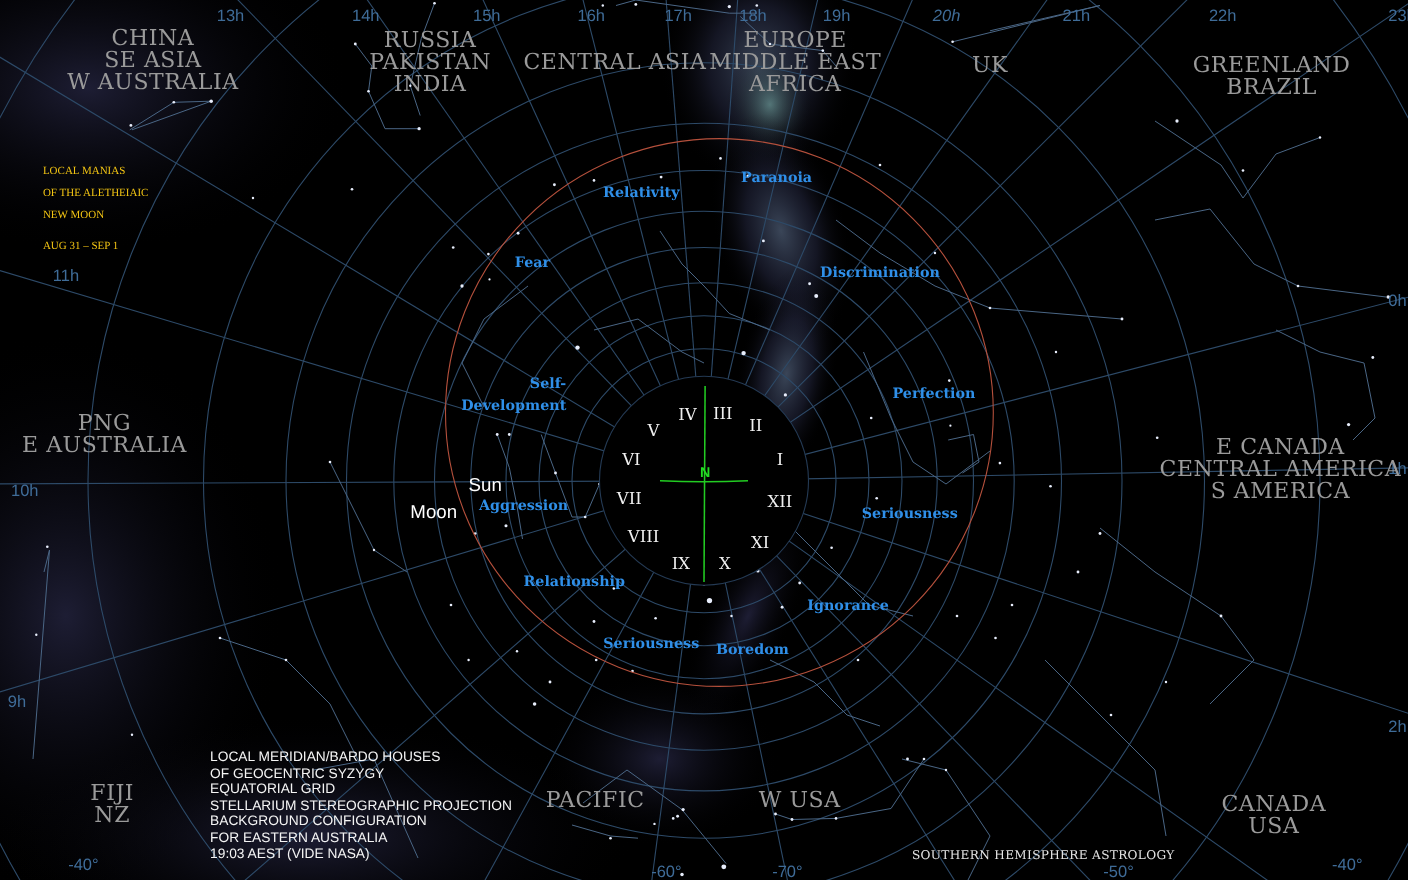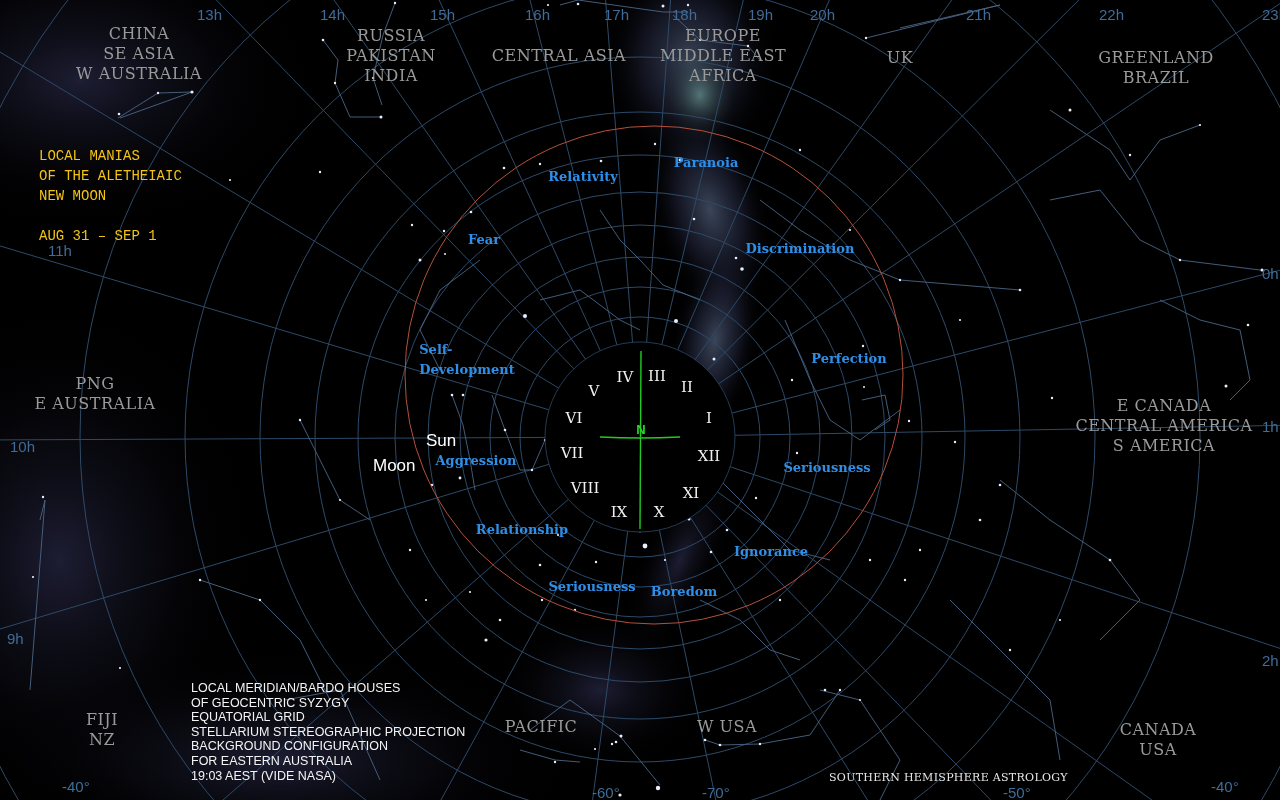--- a/index.html
+++ b/index.html
@@ -4,35 +4,35 @@
 <style>
   html, body { margin: 0; padding: 0; }
   body {
     width: 1280px; height: 800px; overflow: hidden; position: relative;
     background: #000;
     font-family: "DejaVu Serif", serif;
   }
   #sky { position: absolute; left: 0; top: 0; width: 1280px; height: 800px; }
   .abs { position: absolute; white-space: nowrap; }
   .region {
-    color: #9a9a9a; font-family: "DejaVu Serif", serif; font-size: 16px;
+    color: #9a9a9a; font-family: "DejaVu Serif", serif; font-size: 20px;
     letter-spacing: 0.5px; text-align: center; line-height: 20px;
     transform: translateX(-50%);
   }
   .mania {
     color: #2f8fe8; font-family: "DejaVu Serif", serif; font-size: 13px;
     font-weight: bold; transform: translate(-50%, -50%);
   }
-  .mania.ml { line-height: 20px; text-align: left; }
+  .mania.ml { line-height: 20px; text-align: right; }
   .house {
     color: #f0f0f0; font-family: "DejaVu Serif", serif; font-size: 15px;
     transform: translate(-50%, -50%);
   }
   .title-block {
-    color: #f2c413; font-family: Liberation Mono, monospace; font-size: 14px;
+    color: #f2c413; font-family: Liberation Serif, serif; font-size: 10px;
     line-height: 20px;
   }
   .info-block {
     color: #f4f4f4; font-family: "Liberation Sans", sans-serif; font-size: 12.5px;
     line-height: 14.6px;
   }
   .planet-label {
     color: #ffffff; font-family: "Liberation Sans", sans-serif; font-size: 17px;
   }
   .credit {
@@ -271,42 +271,42 @@
 </svg>
 
 <div id="grid-labels">
     <div class="abs gridlabel" style="left: 197px; top: 6px;">13h</div>
     <div class="abs gridlabel" style="left: 320px; top: 6px;">14h</div>
     <div class="abs gridlabel" style="left: 430px; top: 6px;">15h</div>
     <div class="abs gridlabel" style="left: 525px; top: 6px;">16h</div>
     <div class="abs gridlabel" style="left: 604px; top: 6px;">17h</div>
     <div class="abs gridlabel" style="left: 672px; top: 6px;">18h</div>
     <div class="abs gridlabel" style="left: 748px; top: 6px;">19h</div>
-    <div class="abs gridlabel" style="left: 810px; top: 6px;">20h</div>
+    <div class="abs gridlabel" style="left: 848px; top: 6px; font-style: italic;">20h</div>
     <div class="abs gridlabel" style="left: 966px; top: 6px;">21h</div>
     <div class="abs gridlabel" style="left: 1099px; top: 6px;">22h</div>
     <div class="abs gridlabel" style="left: 1262px; top: 6px;">23h</div>
     <div class="abs gridlabel" style="left: 12px; top: 242px; margin-left: 36px;">11h</div>
     <div class="abs gridlabel" style="left: 10px; top: 438px;">10h</div>
     <div class="abs gridlabel" style="left: 7px; top: 630px;">9h</div>
     <div class="abs gridlabel" style="left: 1262px; top: 265px; text-align: center;">0h</div>
     <div class="abs gridlabel" style="left: 1262px; top: 418px;">1h</div>
     <div class="abs gridlabel" style="left: 1262px; top: 652px;">2h</div>
     <div class="abs gridlabel" style="left: 62px; top: 778px;">-40°</div>
     <div class="abs gridlabel" style="left: 1211px; top: 778px;">-40°</div>
     <div class="abs gridlabel" style="left: 1003px; top: 784px;">-50°</div>
     <div class="abs gridlabel" style="left: 592px; top: 784px;">-60°</div>
     <div class="abs gridlabel" style="left: 702px; top: 784px;">-70°</div>
   </div>
 
 <div class="abs title-block" style="left:39px; top:146px;">
   <div>LOCAL MANIAS</div>
   <div>OF THE ALETHEIAIC</div>
   <div>NEW MOON</div>
-  <div style="margin-top:20px;">AUG 31 – SEP 1</div>
+  <div style="margin-top:8px;">AUG 31 – SEP 1</div>
 </div>
 
 <div id="regions">
     <div class="abs region" style="left: 139px; top: 24px;">
       <div>CHINA</div>
       <div>SE ASIA</div>
       <div>W AUSTRALIA</div>
     </div>
     <div class="abs region" style="left: 391px; top: 26px;">
       <div>RUSSIA</div>

